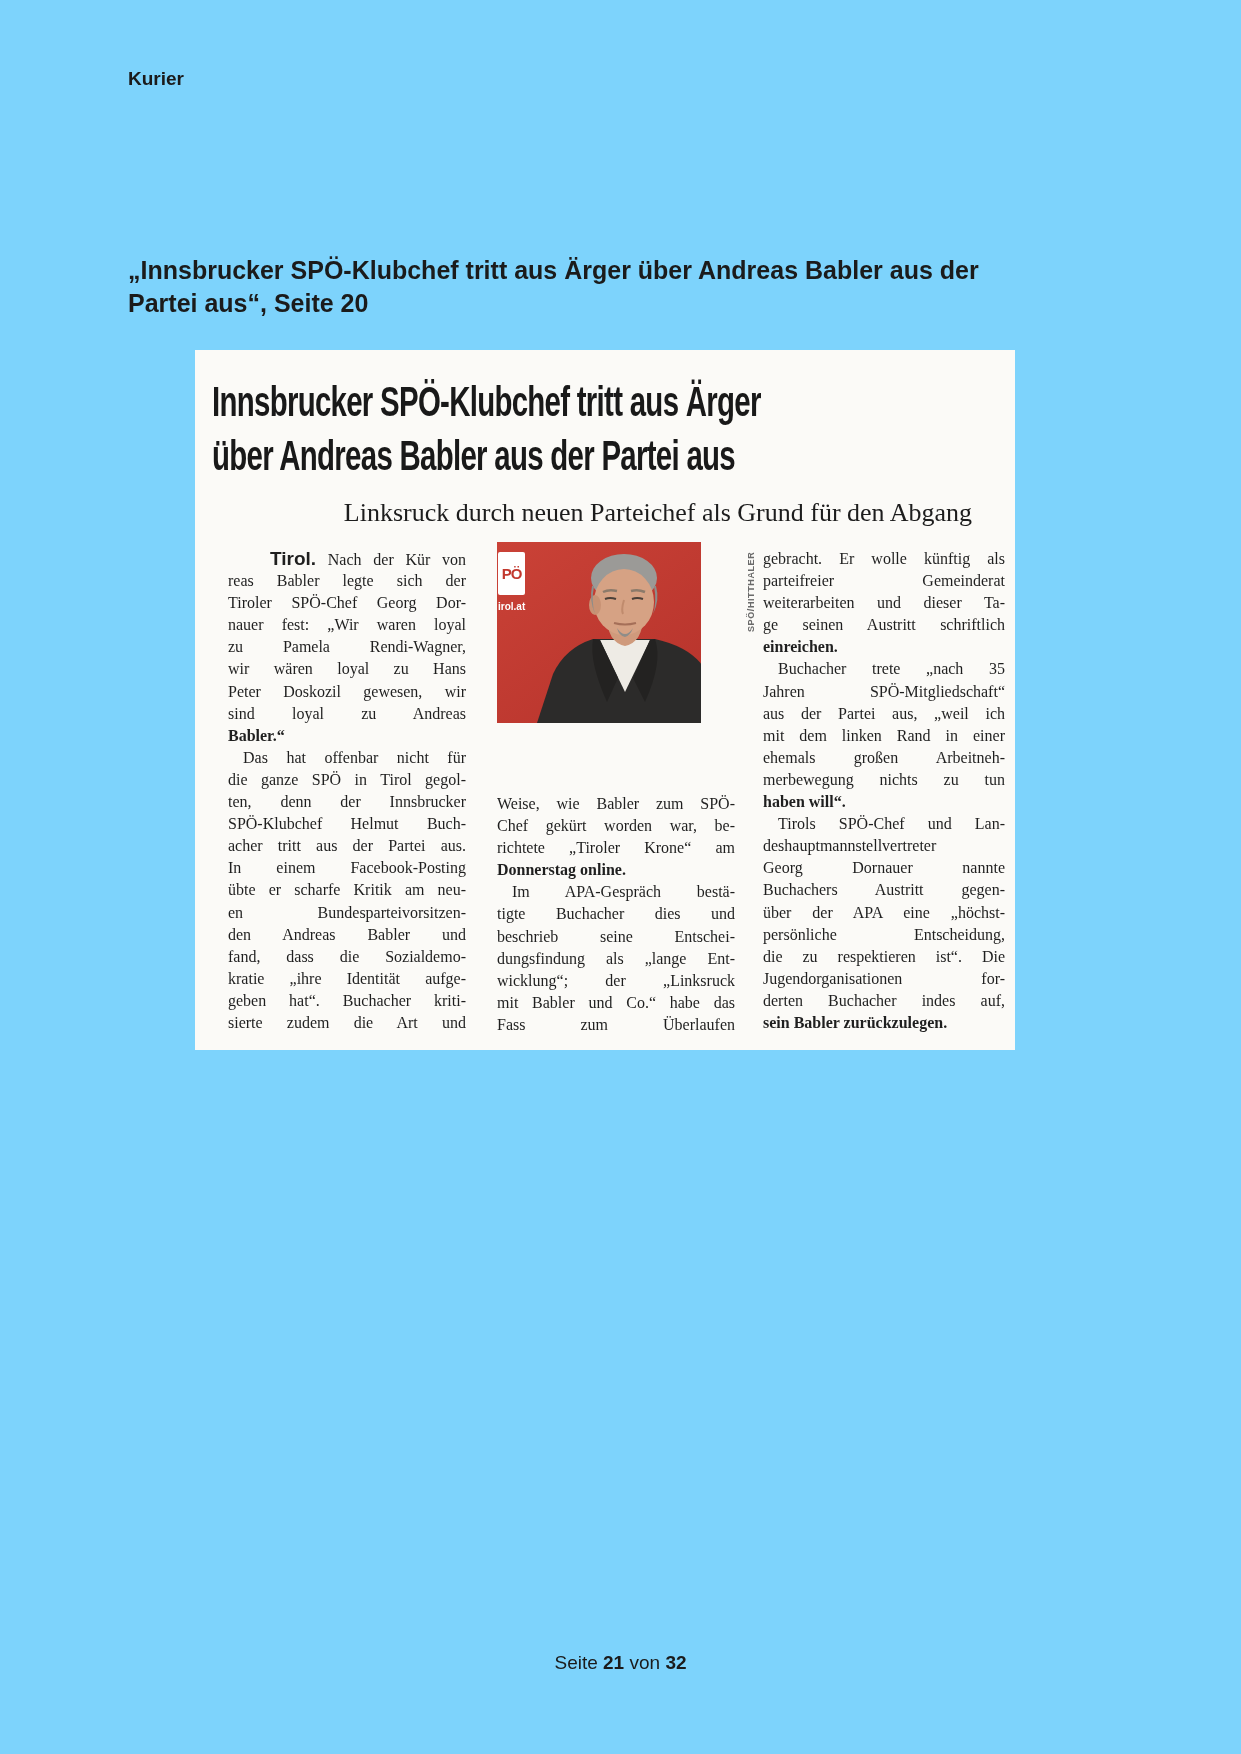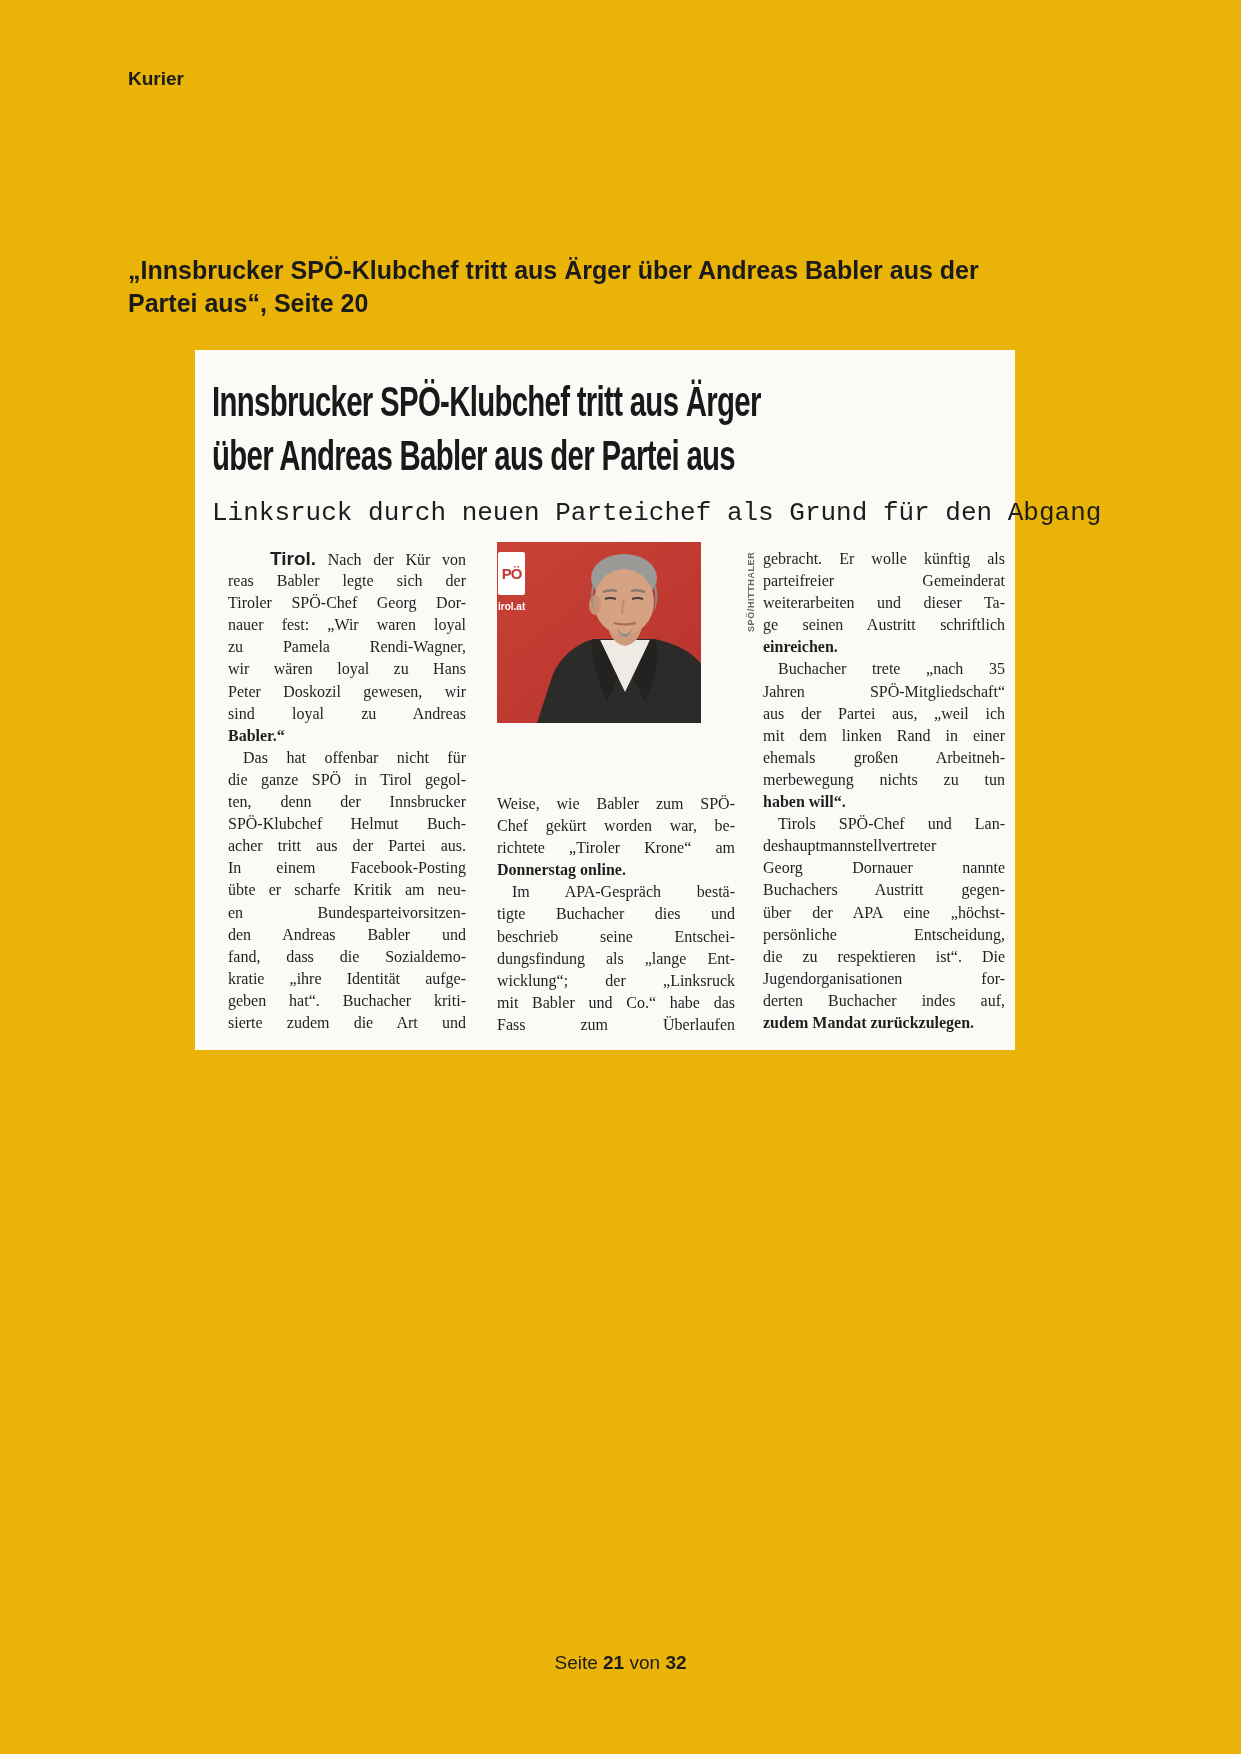--- a/index.html
+++ b/index.html
@@ -1,17 +1,17 @@
 <!DOCTYPE html>
 <html><head>
 <meta charset="utf-8">
 <style>
   html,body { margin:0; padding:0; background:#ffffff; }
   .page {
-    position:relative; width:1241px; height:1754px; background:#eab308;
+    position:relative; width:1241px; height:1754px; background:#7dd3fc;
     font-family:"Liberation Sans", sans-serif; overflow:hidden;
   }
   .kurier {
     position:absolute; left:128px; top:68px;
     font-size:19px; font-weight:700; color:#1b1b1b;
   }
   .doc-headline {
     position:absolute; left:128px; top:246px; width:980px;
     font-size:25px; font-weight:700; color:#1b1b1b; line-height:33px;margin-top:8px;
   }
@@ -22,22 +22,23 @@
   .a-headline {
     position:absolute; left:17px; width:900px;
     font-family:"Liberation Sans", sans-serif; font-weight:700;
     font-size:42px; color:#191919; letter-spacing:-1px;
     transform:scaleX(0.70); transform-origin:0 0; white-space:nowrap;
   }
   .a-headline.l1 { top:28px; }
   .a-headline.l2 { top:82px; }
   .a-subhead {
     position:absolute; left:17px; top:148px; width:760px;
-    font-family:Liberation Mono, monospace; font-size:26px; color:#1d1d1d;
+    font-family:Liberation Serif, serif; font-size:26px; color:#1d1d1d;
     white-space:nowrap;
+    text-align:right;
   }
   .col {
     position:absolute; width:238px;
     font-family:"Liberation Serif", serif; font-size:16px; line-height:22.1px;
     color:#1f1f1f;
   }
   .col1 { left:33px;  top:198px; }
   .col2 { left:302px; top:443px; }
   .col3 { left:568px; top:198px; width:242px; }
   .bline { text-align:justify; text-align-last:justify; height:22.1px; overflow:hidden; }
@@ -194,21 +195,21 @@
         <div class="bline noj">haben will“.</div>
         <div class="bline ind">Tirols SPÖ-Chef und Lan-</div>
         <div class="bline">deshauptmannstellvertreter</div>
         <div class="bline">Georg Dornauer nannte</div>
         <div class="bline">Buchachers Austritt gegen-</div>
         <div class="bline">über der APA eine „höchst-</div>
         <div class="bline">persönliche Entscheidung,</div>
         <div class="bline">die zu respektieren ist“. Die</div>
         <div class="bline">Jugendorganisationen for-</div>
         <div class="bline">derten Buchacher indes auf,</div>
-        <div class="bline noj">zudem Mandat zurückzulegen.</div>
+        <div class="bline noj">sein Babler zurückzulegen.</div>
       </div>
 
   </div>
 
   <div class="footer">
     <span>Seite</span>
     <b>21</b>
     <span>von</span>
     <b>32</b>
   </div>

